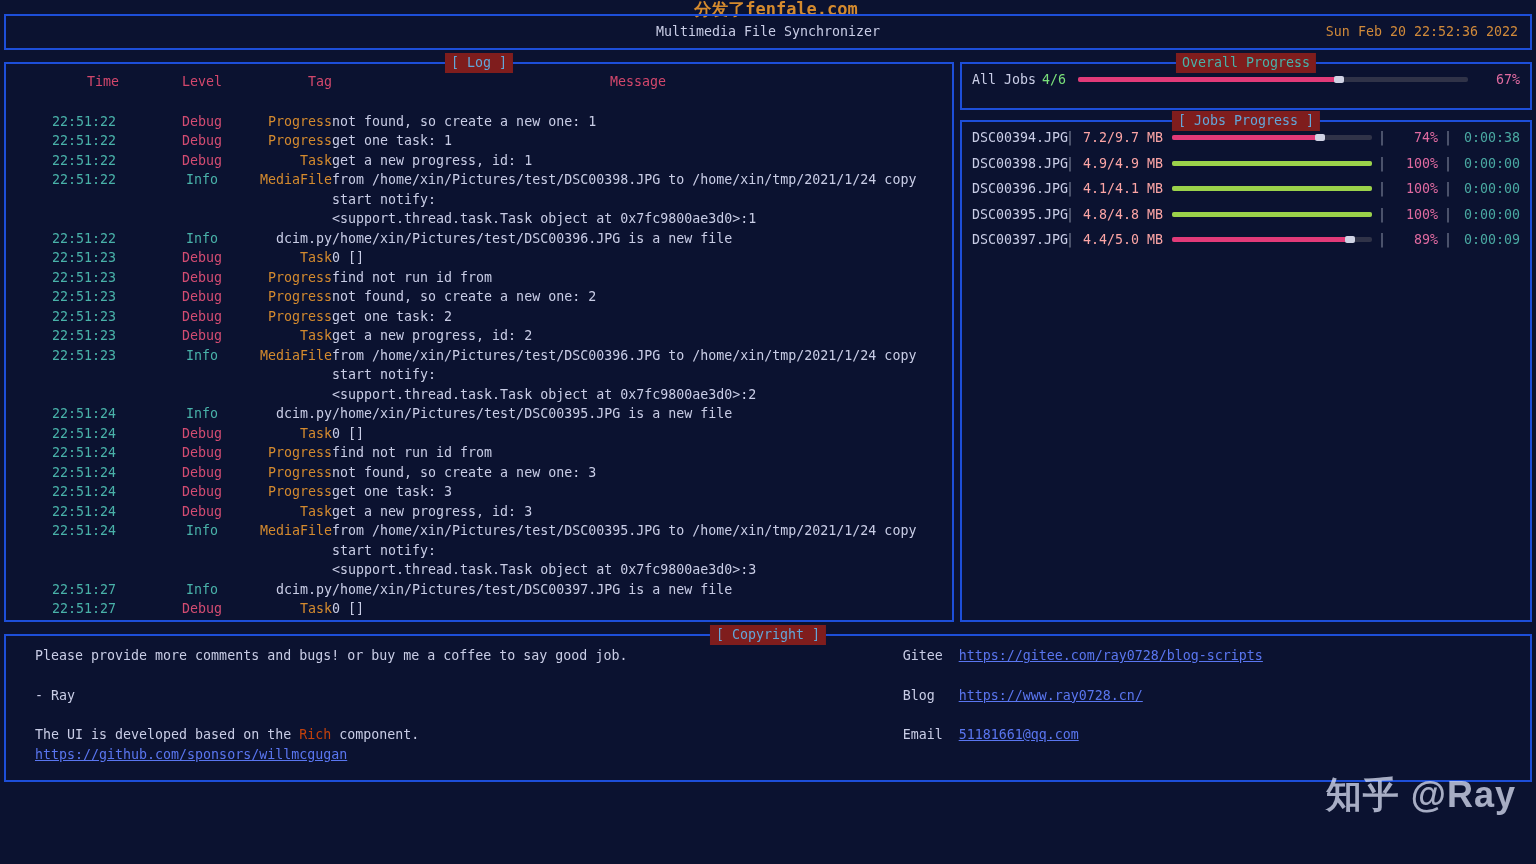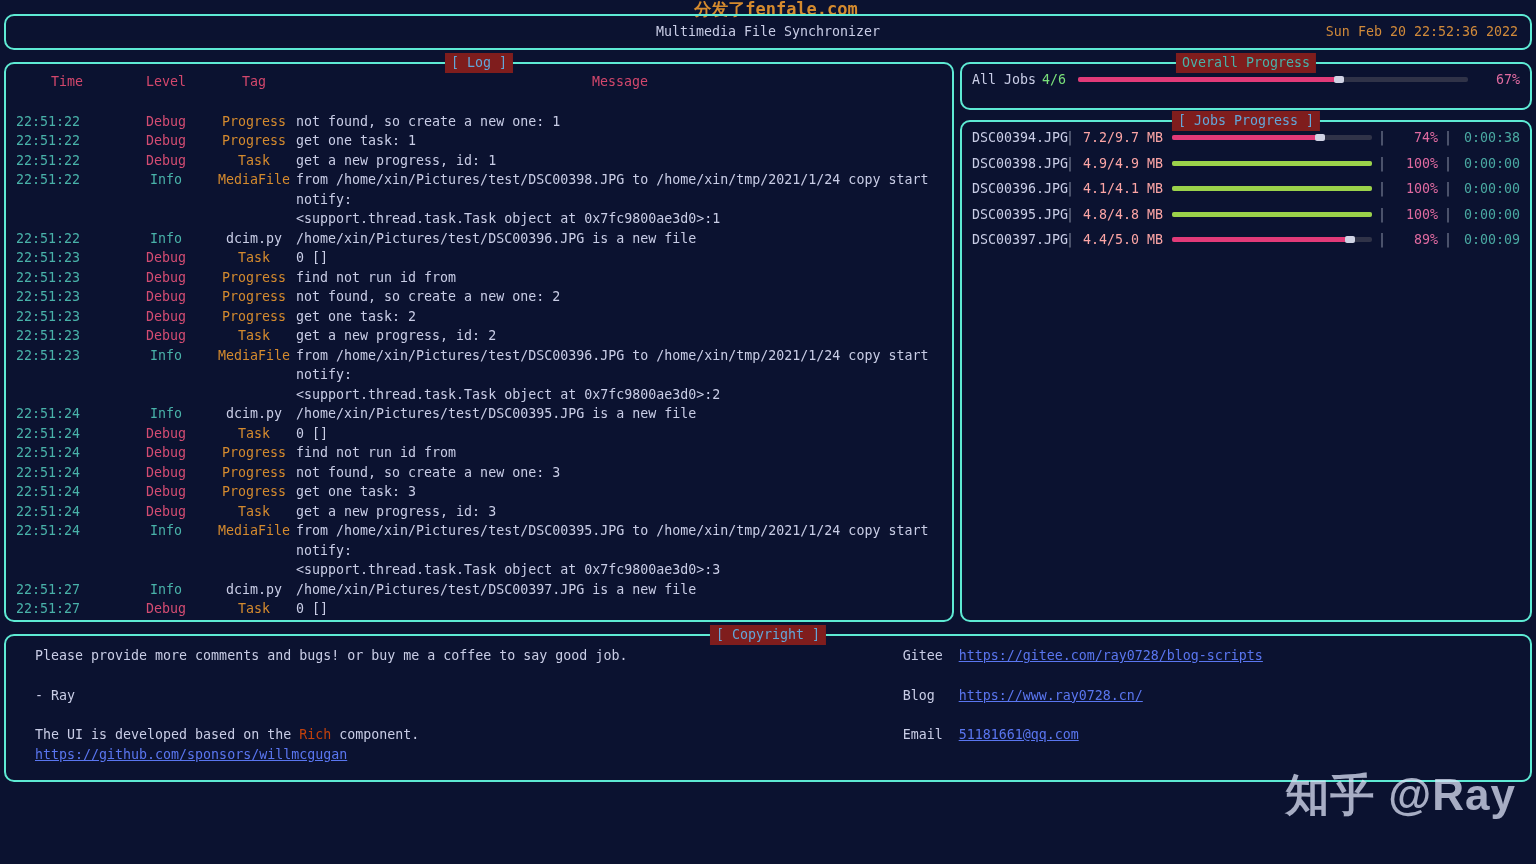--- a/index.html
+++ b/index.html
@@ -8,41 +8,41 @@
     background: #0b1230;
     color: #c9cde6;
     font-family: "DejaVu Sans Mono", "Menlo", "Consolas", monospace;
     font-size: 13.3px;
     line-height: 19.5px;
     overflow: hidden;
   }
   .root { position: relative; width: 100%; height: 100%; padding: 4px 4px 22px 4px; }
   .top-url { position: absolute; top: 0; left: 16px; right: 0; text-align: center; color: #d48a2e; font-size: 17px; font-weight: bold; }
   .box {
-    border: 2px solid #5eead4;
-    border-radius: 10px;
+    border: 2px solid #1d4ed8;
+    border-radius: 0;
     position: absolute;
   }
   .box .title {
     position: absolute; top: -11px; left: 50%; transform: translateX(-50%);
     background: #7f1d1d; padding: 0 6px; white-space: nowrap;
   }
   .header { left: 4px; right: 4px; top: 14px; height: 36px; }
   .header .app-title { position: absolute; left: 50%; top: 50%; transform: translate(-50%,-50%); color: #c9cde6; }
   .header .clock { position: absolute; right: 12px; top: 50%; transform: translateY(-50%); color: #d18a3a; }
   .log-box { left: 4px; top: 62px; width: 950px; height: 560px; }
   .overall-box { left: 960px; right: 4px; top: 62px; height: 48px; }
   .jobs-box { left: 960px; right: 4px; top: 120px; height: 502px; }
   .copyright-box { left: 4px; right: 4px; top: 634px; height: 148px; }
   .log-inner { padding: 8px 8px 8px 8px; }
   .log-head, .log-row { display: flex; }
   .log-head { color: #d3476c; margin-bottom: 20px; }
-  .col-time { width: 106px; text-align: center; }
+  .col-time { width: 106px; text-align: center; margin-left: 36px; }
   .col-level { width: 92px; text-align: center; }
-  .col-tag { width: 84px; text-align: center; }
+  .col-tag { width: 84px; text-align: right; }
   .col-msg { flex: 1; white-space: pre-wrap; }
   .log-row .col-time { color: #49b2a9; text-align: left; padding-left: 2px; }
   .level-Debug { color: #d44c72; }
   .level-Info  { color: #49b2a9; }
   .tag-Progress, .tag-Task, .tag-MediaFile, .tag-dcim { color: #d48a2e; }
   .overall-line, .job-line { display: flex; align-items: center; padding: 6px 10px 0 10px; gap: 6px; }
   .overall-line .label { color: #c9cde6; }
   .overall-line .count { color: #7ae07a; margin-right: 6px; }
   .bar { height: 5px; background: #303348; border-radius: 2px; position: relative; flex: 1; }
   .bar .fill { position: absolute; left:0; top:0; bottom:0; background: #e23a78; border-radius: 2px; }
@@ -56,21 +56,21 @@
   .copyright-inner { display: flex; padding: 10px 29px; gap: 30px; }
   .copyright-left { flex: 1.4; }
   .copyright-right { flex: 1; }
   .copyright-right .row { display: flex; gap: 8px; margin-bottom: 20px; }
   .copyright-right .lbl { width: 48px; }
   a { color: #5a76f0; text-decoration: underline; }
   .rich { color: #c2410c; }
   .watermark {
     position: absolute; right: 20px; bottom: 60px;
     font-family: "Helvetica Neue", Arial, sans-serif;
-    font-size: 44px; font-weight: 600; color: rgba(220,225,245,0.75);
+    font-size: 36px; font-weight: 600; color: rgba(220,225,245,0.75);
     letter-spacing: 1px;
   }
   .copyright-left p { margin-bottom: 20px; }
   .t-blue { color: #63a6d8; }
   .t-cyan { color: #49b2a9; }
 </style>
 </head>
 <body>
 
 <div class="root">

